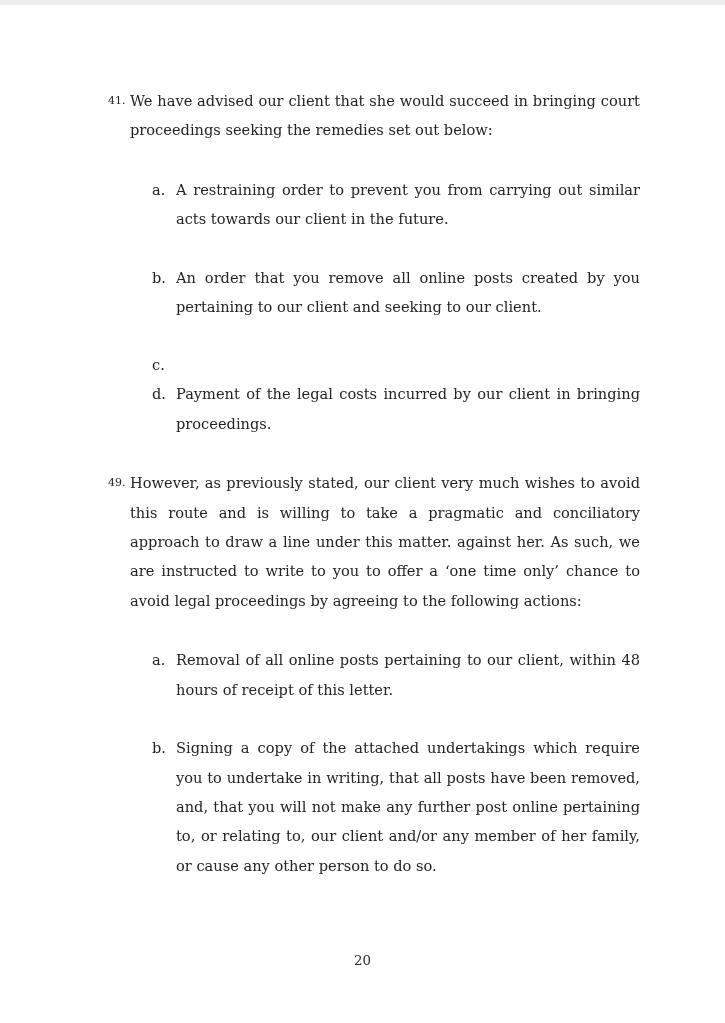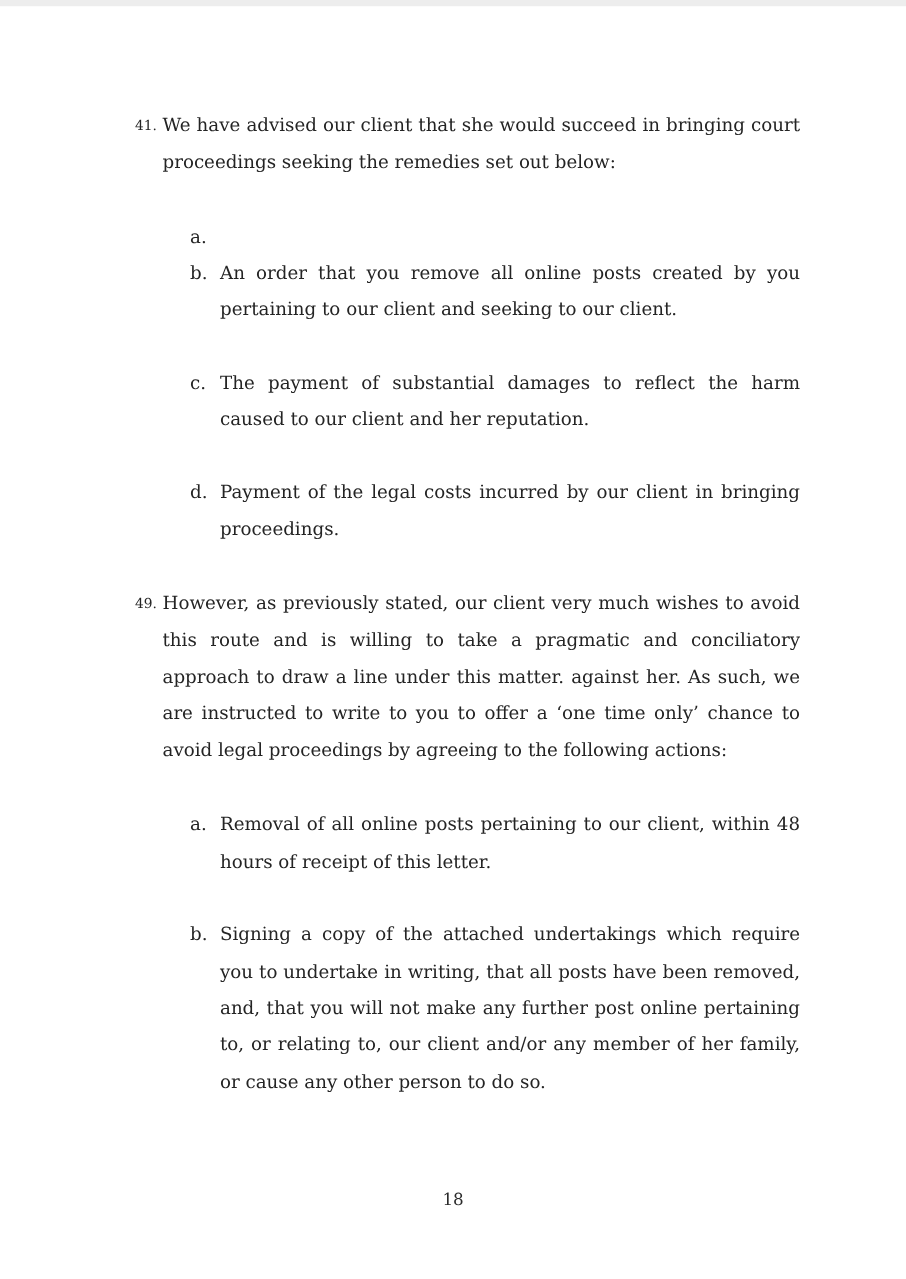--- a/index.html
+++ b/index.html
@@ -102,34 +102,34 @@
 
     <div class="num-item">
       <span class="num-marker">41.</span>
       <span>We have advised our client that she would succeed in bringing court proceedings seeking the remedies set out below:</span>
     </div>
 
     <div class="gap-sub"></div>
 
     <div class="alpha-item">
       <span class="alpha-marker">a.</span>
+      <span>A restraining order to prevent you from carrying out similar acts towards our client in the future.</span>
     </div>
 
     <div class="gap-sub-sm"></div>
 
     <div class="alpha-item">
       <span class="alpha-marker">b.</span>
       <span>An order that you remove all online posts created by you pertaining to our client and seeking to our client.</span>
     </div>
 
     <div class="gap-sub-sm"></div>
 
     <div class="alpha-item">
       <span class="alpha-marker">c.</span>
-      <span>The payment of substantial damages to reflect the harm caused to our client and her reputation.</span>
     </div>
 
     <div class="gap-sub-sm"></div>
 
     <div class="alpha-item">
       <span class="alpha-marker">d.</span>
       <span>Payment of the legal costs incurred by our client in bringing proceedings.</span>
     </div>
 
     <div class="gap-before-42"></div>
@@ -148,15 +148,15 @@
 
     <div class="gap-sub-sm"></div>
 
     <div class="alpha-item">
       <span class="alpha-marker">b.</span>
       <span>Signing a copy of the attached undertakings which require you to undertake in writing, that all posts have been removed, and, that you will not make any further post online pertaining to, or relating to, our client and/or any member of her family, or cause any other person to do so.</span>
     </div>
 
   </div>
 
-  <div class="page-number">18</div>
+  <div class="page-number">20</div>
 
 </div>
 
 </body></html>

